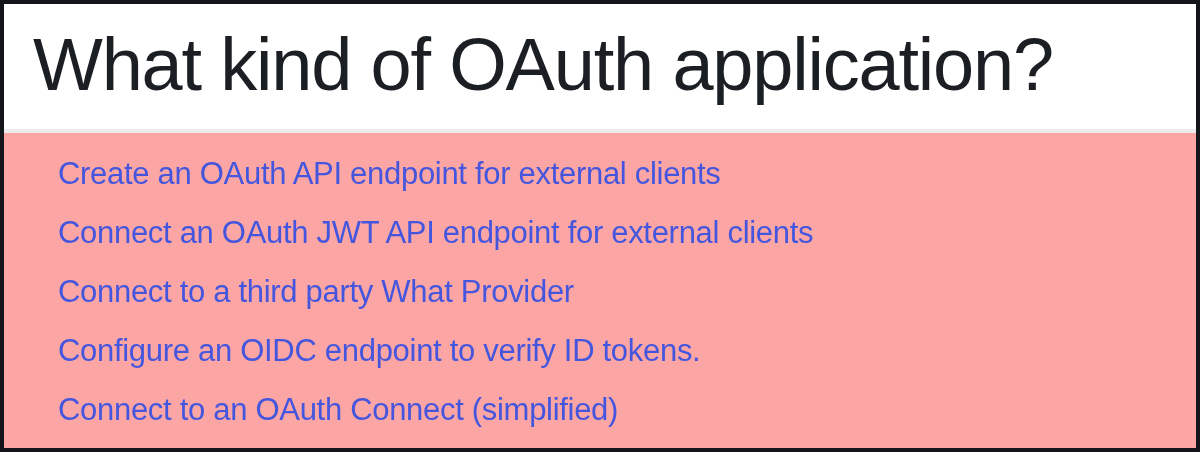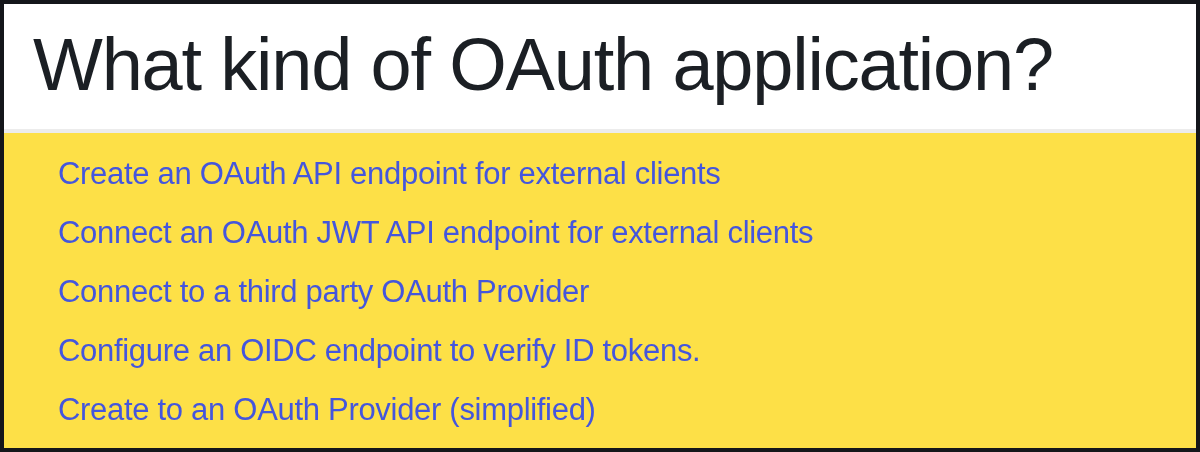--- a/index.html
+++ b/index.html
@@ -11,21 +11,21 @@
   body {
     font-family: "Liberation Sans", sans-serif;
     -webkit-font-smoothing: antialiased;
   }
 
   .screen {
     position: relative;
     width: 1200px;
     height: 452px;
     box-sizing: border-box;
-    background: #fde047;
+    background: #fca5a5;
     border: 4px solid #14161a;
     overflow: hidden;
   }
 
   
   .header-block {
     position: absolute;
     left: 0;
     top: 0;
     right: 0;
@@ -106,26 +106,26 @@
 
     <li class="link-row">
       <a href="#" class="option-link">Create an OAuth API endpoint for external clients</a>
     </li>
 
     <li class="link-row">
       <a href="#" class="option-link">Connect an OAuth JWT API endpoint for external clients</a>
     </li>
 
     <li class="link-row">
-      <a href="#" class="option-link">Connect to a third party OAuth Provider</a>
+      <a href="#" class="option-link">Connect to a third party What Provider</a>
     </li>
 
     <li class="link-row">
       <a href="#" class="option-link">Configure an OIDC endpoint to verify ID tokens.</a>
     </li>
 
     <li class="link-row">
-      <a href="#" class="option-link">Create to an OAuth Provider (simplified)</a>
+      <a href="#" class="option-link">Connect to an OAuth Connect (simplified)</a>
     </li>
 
   </ul>
 
 </div>
 
 </body></html>

